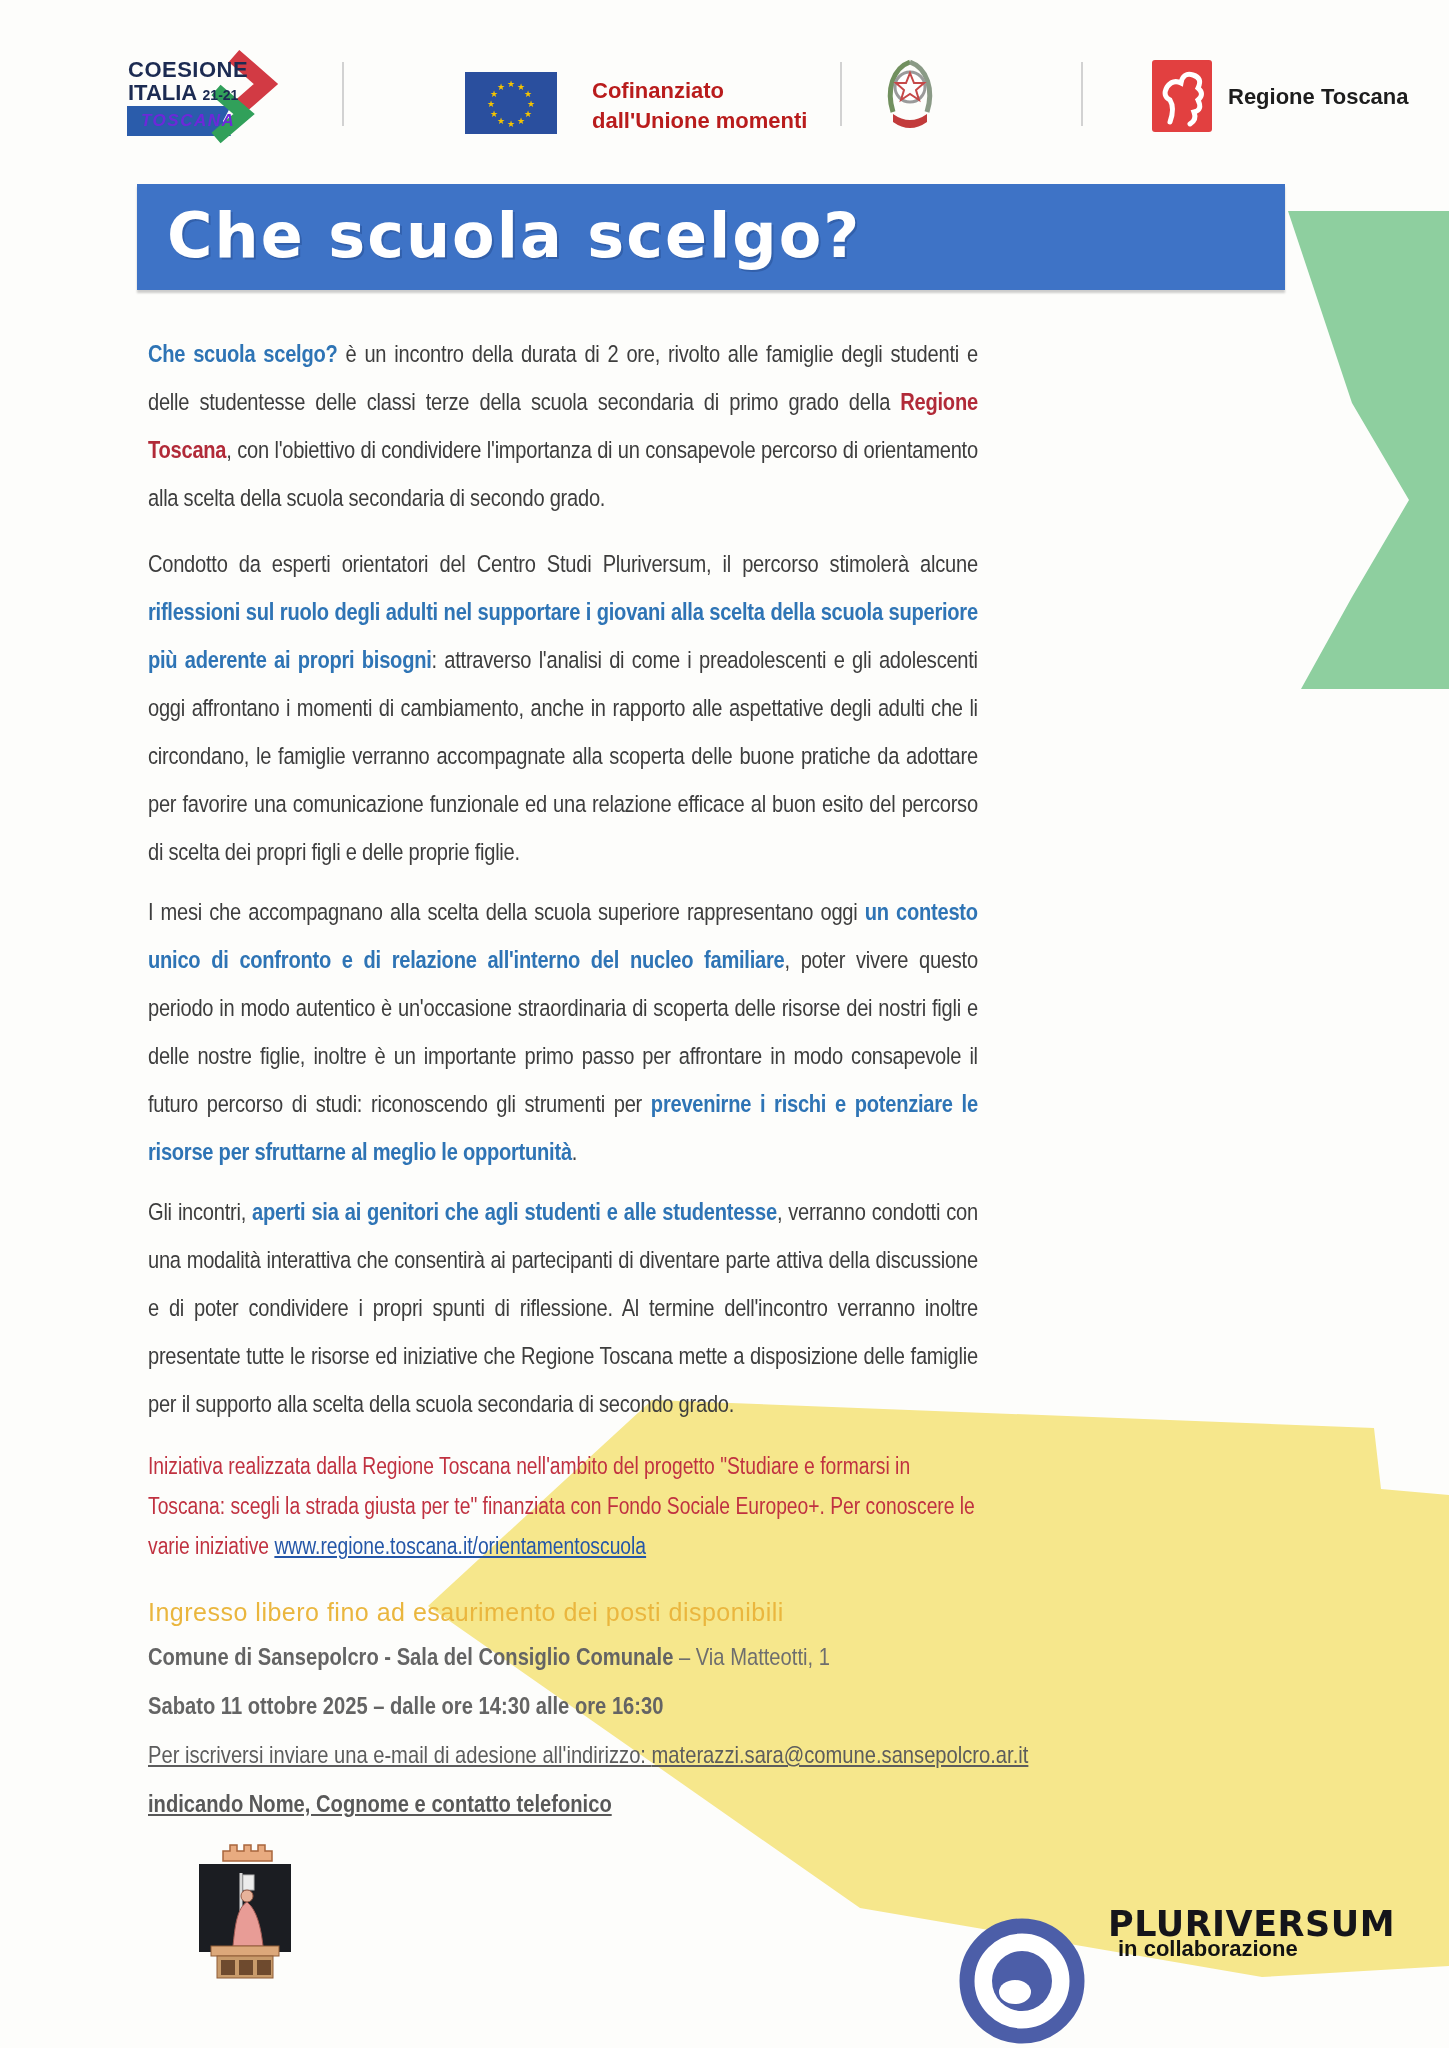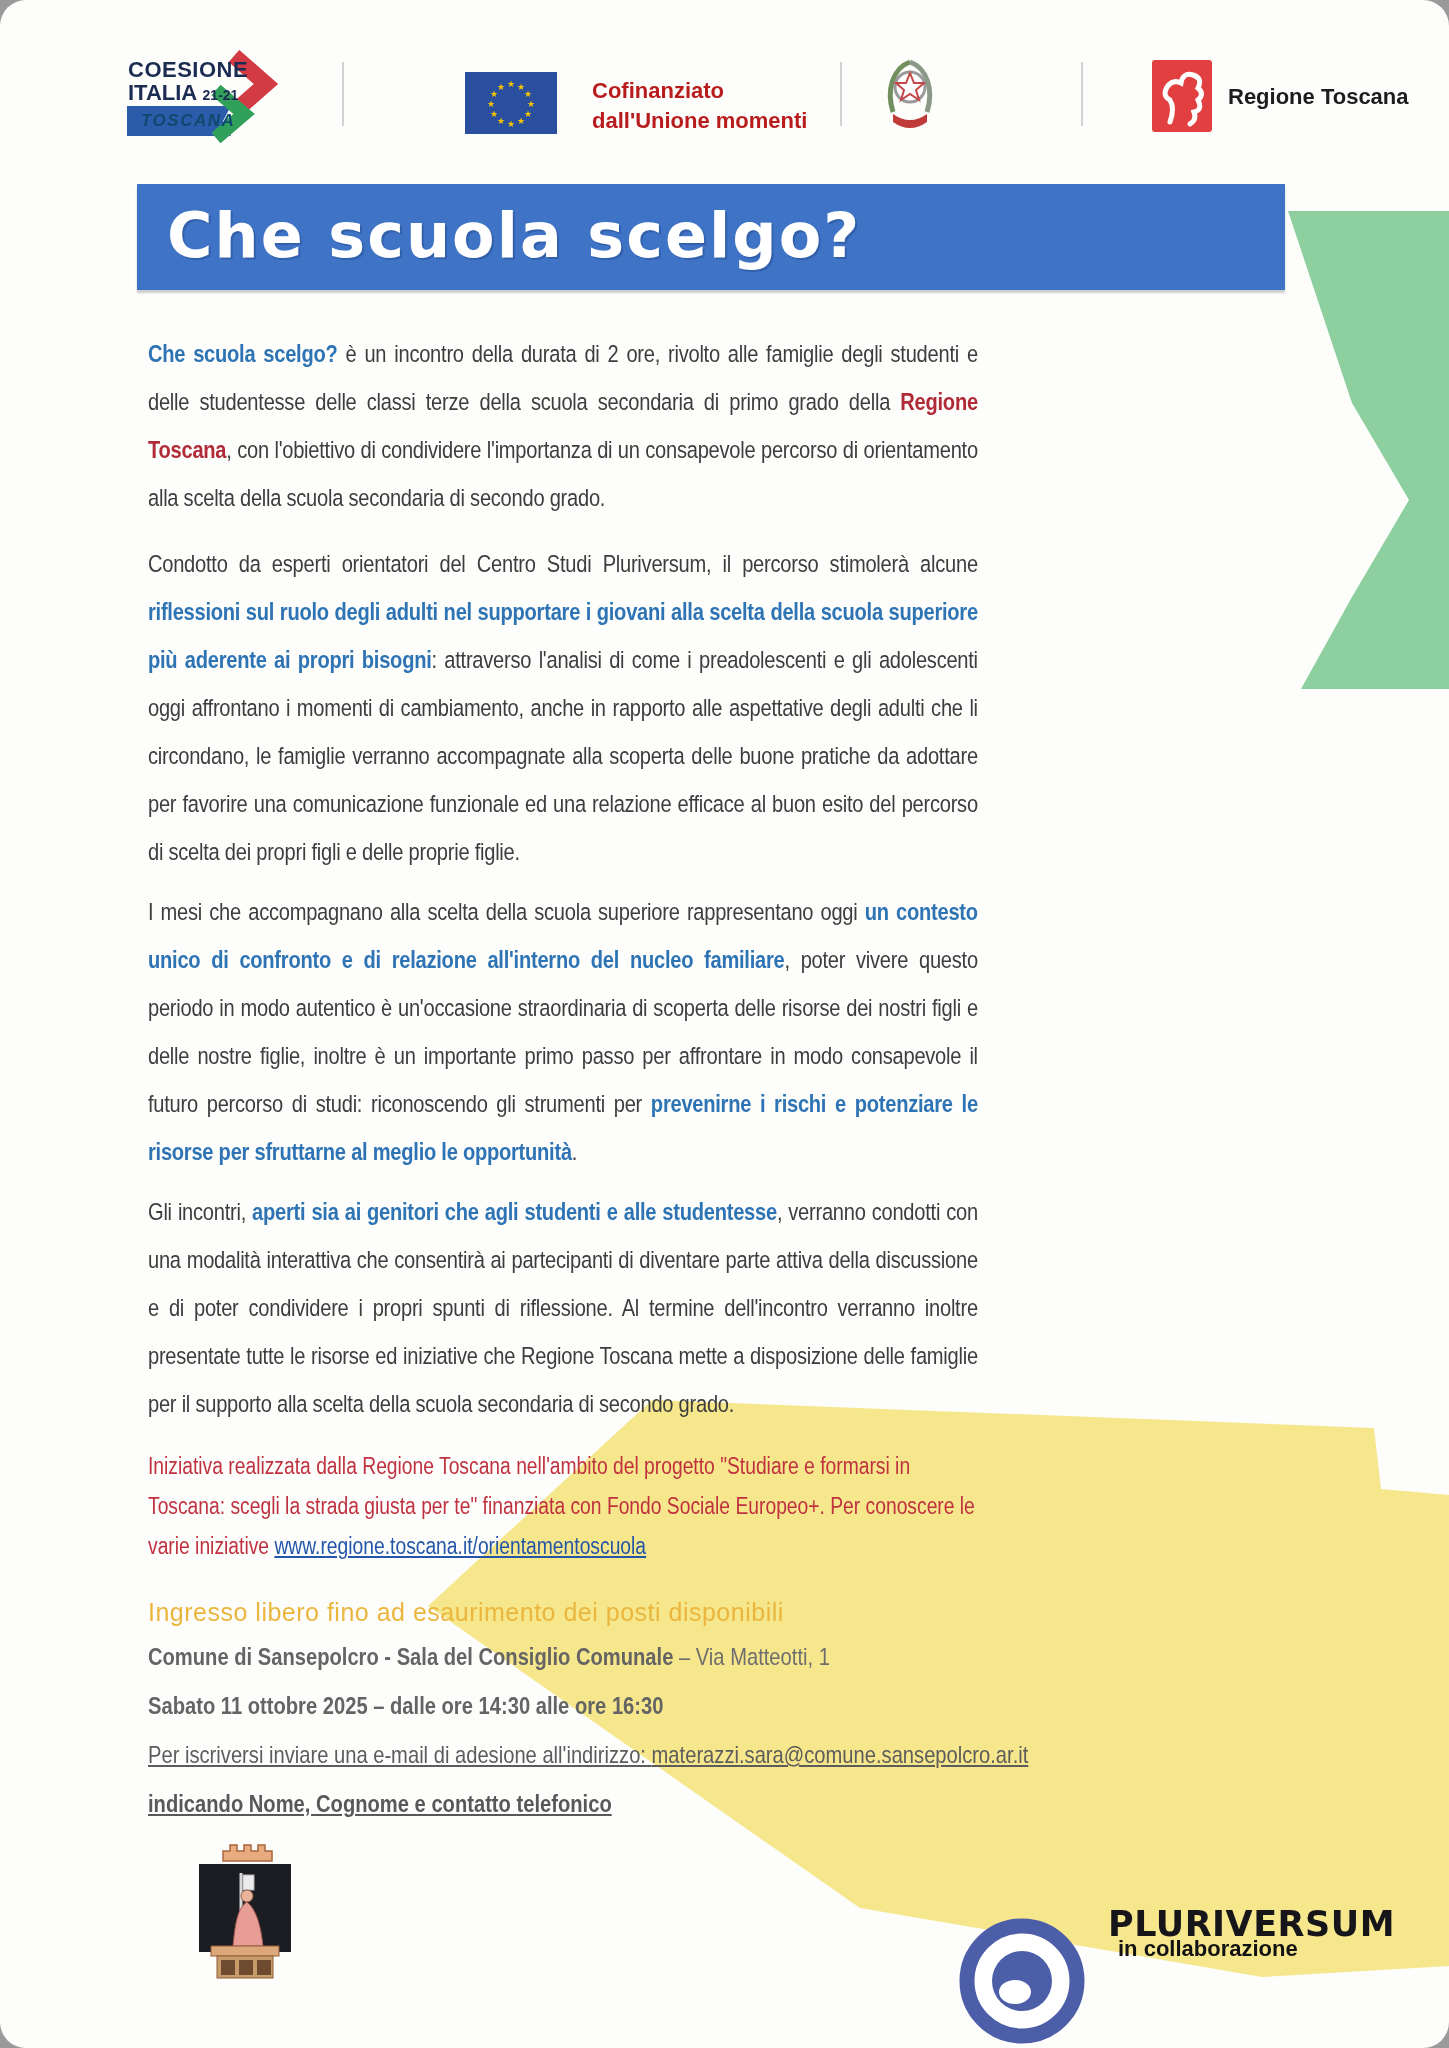--- a/index.html
+++ b/index.html
@@ -1,31 +1,30 @@
 <!DOCTYPE html>
 <html><head>
 <meta charset="utf-8">
 <style>
   * { margin:0; padding:0; box-sizing:border-box; }
   html,body { background:#9a9a9a; }
   .page {
     position:relative; width:1449px; height:2048px; margin:0 auto;
     background:#fdfdfb; overflow:hidden;
     font-family:"Liberation Sans", sans-serif;
-    border-radius:26px;
   }
   .bg-shapes { position:absolute; left:0; top:0; z-index:0; }
 
   
   .hdr-el { position:absolute; z-index:2; }
   .vdiv { position:absolute; width:2px; top:62px; height:64px; background:#d2d2d2; z-index:1; }
   .coes-title { left:128px; top:57px; font-size:22px; font-weight:bold; color:#1c2b52; letter-spacing:0.5px; }
   .coes-sub   { left:128px; top:80px; font-size:22px; font-weight:bold; color:#1c2b52; }
   .coes-years { font-size:14px; font-weight:bold; color:#1c2b52; }
-  .coes-badge { left:141px; top:111px; font-size:17px; font-weight:bold; font-style:italic; color:#0c4a6e; letter-spacing:1.5px; z-index:3; }
+  .coes-badge { left:141px; top:111px; font-size:17px; font-weight:bold; font-style:italic; color:#6d28d9; letter-spacing:1.5px; z-index:3; }
   .eu-text { left:592px; top:76px; font-size:22px; font-weight:bold; color:#b91c1c; line-height:30px; }
   .regione-text { left:1228px; top:84px; font-size:22px; font-weight:bold; color:#1d1d1d; }
 
   
   .banner {
     position:absolute; left:137px; top:184px; width:1148px; height:106px;
     background:#3e73c6; z-index:2; box-shadow:0 3px 2px rgba(60,60,60,.25);
   }
   .banner-title {
     font-family:"DejaVu Sans", sans-serif; font-weight:bold; color:#ffffff;

